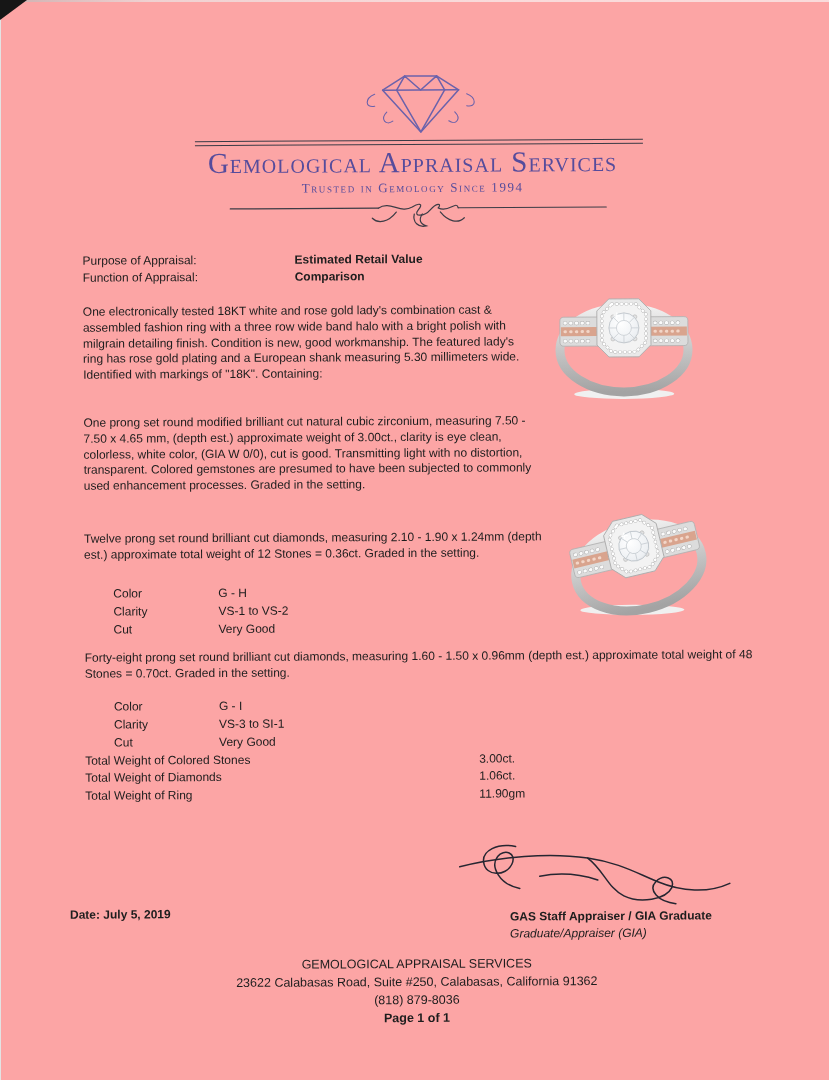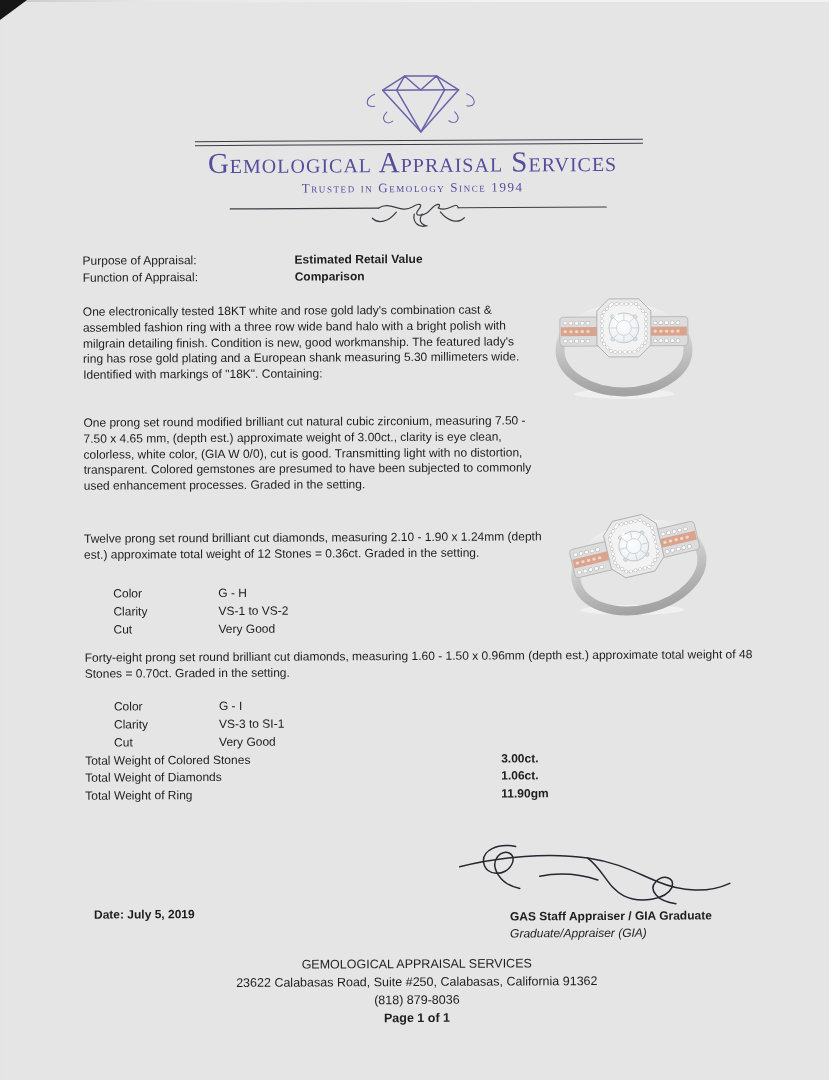--- a/index.html
+++ b/index.html
@@ -1,20 +1,20 @@
 <!DOCTYPE html>
 <html><head>
 <meta charset="utf-8">
 <style>
   * { margin:0; padding:0; box-sizing:border-box; }
   html,body { background:#ffffff; }
   body { font-family:"Liberation Sans", sans-serif; }
   .page {
     position:relative; width:829px; height:1080px;
-    background:#e5e5e5; overflow:hidden; color:#1d1d1d;
+    background:#fca5a5; overflow:hidden; color:#1d1d1d;
   }
   .content {
     position:absolute; inset:0;
     transform:rotate(-0.3deg);
     transform-origin:415px 540px;
   }
   .abs { position:absolute; }
 
   
   .corner-artifact {
@@ -57,21 +57,21 @@
   .kv-value { font-weight:bold;margin-left:48px; }
 
   .grade-table { font-size:12px; }
   .grade-row { height:18px; }
   .g-label { display:inline-block; width:105px; }
   .g-value { font-weight:normal; }
 
   .totals { font-size:12px; }
   .t-row { height:17.4px; }
   .t-label { display:inline-block; width:394px; }
-  .t-value { font-weight:bold;margin-left:22px; }
+  .t-value { font-weight:normal; }
 
   .date-line { font-size:12px; font-weight:bold; }
   .appraiser-title { font-size:12px; font-weight:bold; }
   .appraiser-subtitle { font-size:12px; font-style:italic; margin-top:3px; }
 
   .footer-line { width:829px; text-align:center; font-size:12.5px; }
   .footer-bold { font-weight:bold; }
 </style>
 </head>
 <body>
@@ -210,21 +210,21 @@
 
     <svg class="abs" style="left:418px; top:833px;" width="330" height="82" viewBox="0 0 330 82">
       <g fill="none" stroke="#262631" stroke-width="1.5" stroke-linecap="round">
         <path d="M96 14 C 78 10, 62 18, 64 30 C 66 44, 86 44, 92 32 C 98 20, 84 16, 78 24 C 70 34, 80 52, 100 56"></path>
         <path d="M40 34 C 80 24, 130 20, 168 26 C 200 31, 214 40, 238 50 C 262 60, 288 62, 310 52"></path>
         <path d="M168 26 C 184 38, 188 56, 204 64 C 220 72, 246 68, 252 56 C 256 46, 244 42, 236 50 C 228 58, 238 70, 256 72"></path>
         <path d="M120 44 C 140 40, 160 42, 178 48"></path>
       </g>
     </svg>
 
-    <div class="abs date-line" style="left:92px; top:906px;">Date: July 5, 2019</div>
+    <div class="abs date-line" style="left:68px; top:906px;">Date: July 5, 2019</div>
 
     <div class="abs" style="left:508px; top:910px;">
       <div class="appraiser-title">GAS Staff Appraiser / GIA Graduate</div>
       <div class="appraiser-subtitle">Graduate/Appraiser (GIA)</div>
     </div>
 
     <div class="abs footer-line" style="top:957px;">GEMOLOGICAL APPRAISAL SERVICES</div>
     <div class="abs footer-line" style="top:975px;">23622 Calabasas Road, Suite #250, Calabasas, California 91362</div>
     <div class="abs footer-line" style="top:993px;">(818) 879-8036</div>
     <div class="abs footer-line footer-bold" style="top:1011px;">Page 1 of 1</div>

